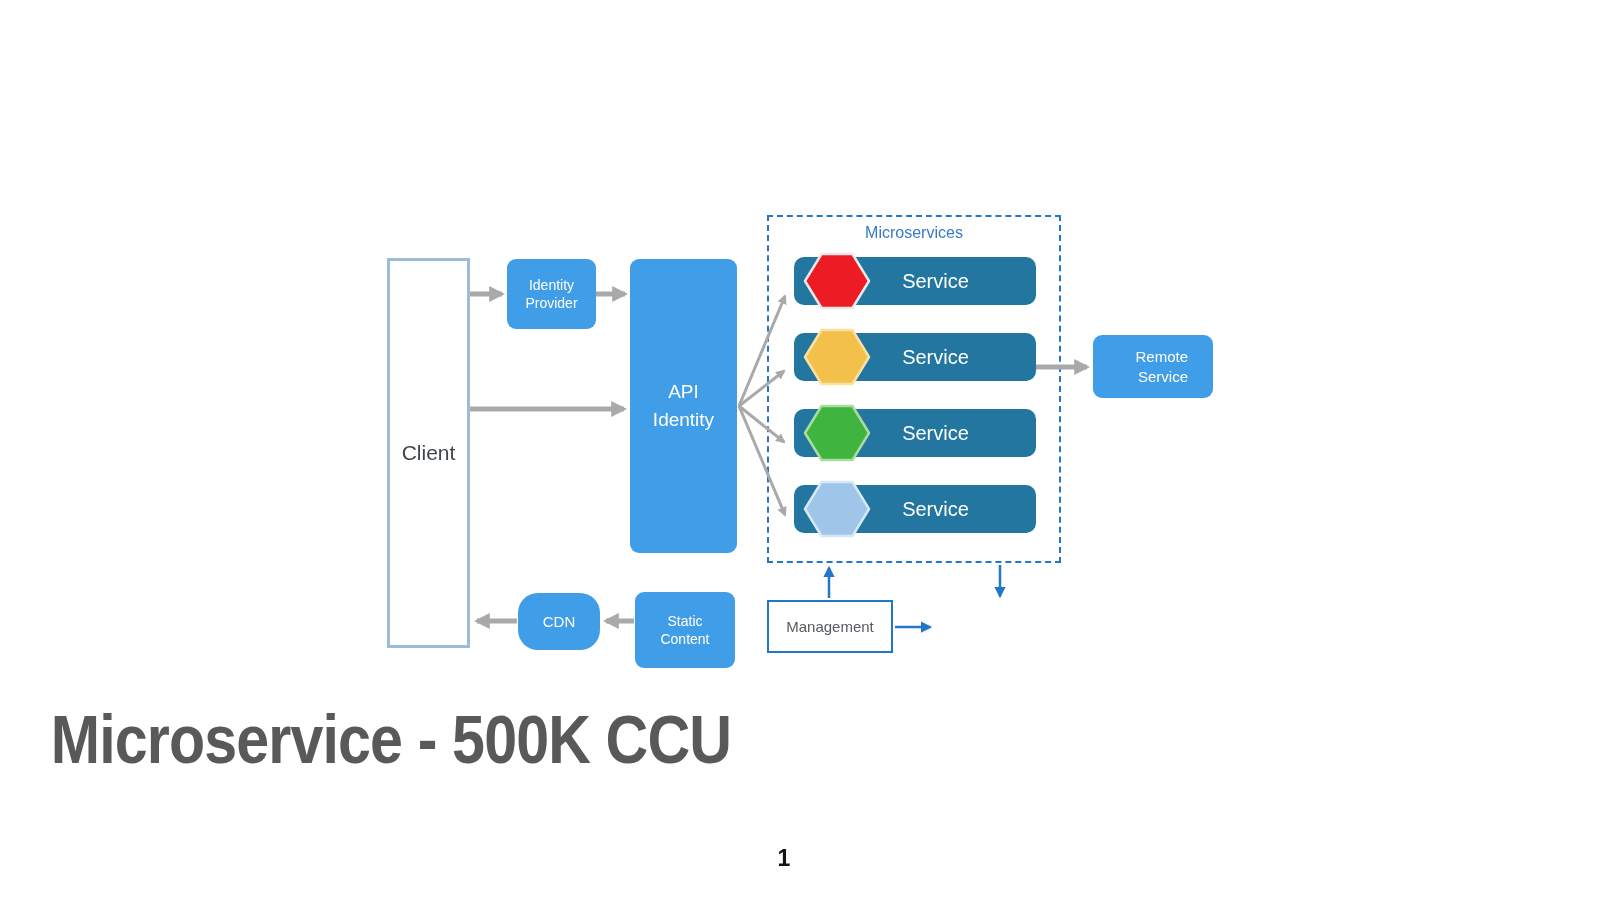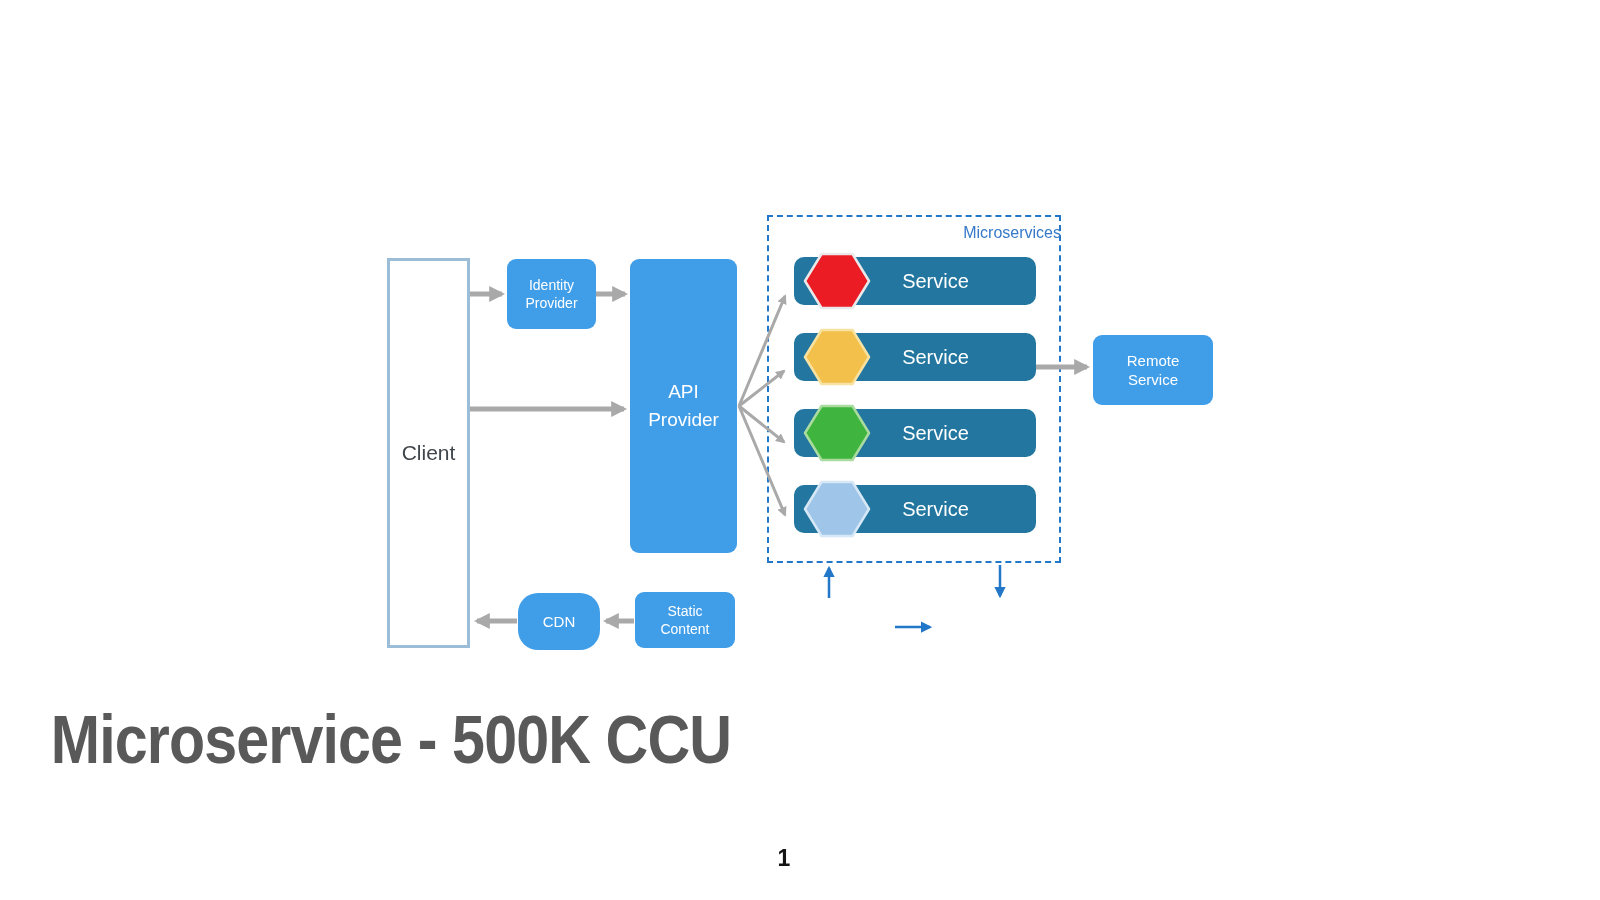--- a/index.html
+++ b/index.html
@@ -10,31 +10,31 @@
   .bluebox{background:var(--accent_blue);color:#ffffff;border-radius:9px;}
   .client{left:387px;top:258px;width:83px;height:390px;background:#fff;
           border:3px solid var(--client_border);border-radius:0;
           color:#3F454B;font-size:21px;}
   .identity{left:507px;top:259px;width:89px;height:70px;font-size:14px;line-height:1.3;}
   .gateway{left:630px;top:259px;width:107px;height:294px;font-size:19px;line-height:1.5;}
   .gateway .lbl{max-width:82px;}
   .identity .lbl{max-width:62px;}
   .msbox{position:absolute;left:767px;top:215px;width:294px;height:348px;
          border:2px dashed var(--diagram_blue);box-sizing:border-box;}
-  .mslabel{position:absolute;left:767px;top:224px;width:294px;text-align:right;
+  .mslabel{position:absolute;left:767px;top:224px;width:294px;text-align:center;
            color:var(--label_blue);font-size:16px;}
   .service{position:absolute;left:794px;width:242px;height:48px;background:var(--service_teal);
            border-radius:10px;display:flex;align-items:center;color:#fff;}
   .s1{top:257px;} .s2{top:333px;} .s3{top:409px;} .s4{top:485px;}
   .service .hex{margin-left:9px;flex:0 0 auto;display:block;}
   .service .lbl{flex:1;text-align:center;font-size:20px;padding-right:36px;}
-  .remote{left:1093px;top:335px;width:120px;height:70px;font-size:15px;line-height:1.3;}
+  .remote{left:1093px;top:335px;width:120px;height:63px;font-size:15px;line-height:1.3;text-align:right;}
   .remote .lbl{max-width:70px;}
   .cdn{left:518px;top:593px;width:82px;height:57px;font-size:15px;border-radius:20px;}
-  .static{left:635px;top:592px;width:100px;height:56px;font-size:14px;line-height:1.3;align-items:center;}
+  .static{left:635px;top:592px;width:100px;height:76px;font-size:14px;line-height:1.3;align-items:center;}
   .static .lbl{max-width:60px;}
   .whitebox{background:#fff;border:2px solid var(--diagram_blue);color:var(--node_text_gray);}
   .mgmt{left:767px;top:600px;width:126px;height:53px;font-size:15px;}
   .sd{left:937px;top:601px;width:126px;height:54px;font-size:15px;line-height:1.35;}
   .sd .lbl{max-width:80px;}
   .overlay{position:absolute;left:0;top:0;z-index:5;pointer-events:none;}
   .w5{stroke-width:5;} .w3{stroke-width:3;} .w25{stroke-width:2.5;}
   .title{position:absolute;left:0;top:700px;width:1570px;
          color:var(--title_gray);font-weight:bold;font-size:68px;}
   .title .txt{display:inline-block;transform:scaleX(0.87);letter-spacing:-1px;white-space:nowrap;}
@@ -51,21 +51,21 @@
 
   <div class="box client">
     <span class="lbl">Client</span>
   </div>
 
   <div class="box bluebox identity">
     <span class="lbl">Identity Provider</span>
   </div>
 
   <div class="box bluebox gateway">
-    <span class="lbl">API Provider</span>
+    <span class="lbl">API Identity</span>
   </div>
 
   <div class="service s1">
     <svg class="hex" width="68" height="58" viewBox="0 0 68 58">
       <polygon points="2,29 18.5,2 49.5,2 66,29 49.5,56 18.5,56" stroke-width="2.5" stroke-linejoin="round" fill="#EC1C24" stroke="#E9E9E9"></polygon>
     </svg>
     <span class="lbl">Service</span>
   </div>
   <div class="service s2">
     <svg class="hex" width="68" height="58" viewBox="0 0 68 58">
@@ -90,20 +90,23 @@
     <span class="lbl">Remote Service</span>
   </div>
 
   <div class="box bluebox cdn">
     <span class="lbl">CDN</span>
   </div>
   <div class="box bluebox static">
     <span class="lbl">Static Content</span>
   </div>
 
+  <div class="box whitebox mgmt">
+    <span class="lbl">Management</span>
+  </div>
 
   <svg class="overlay" width="1600" height="900" viewBox="0 0 1600 900">
     <defs>
       <marker id="mg" viewBox="0 0 10 10" refX="8" refY="5" markerWidth="3.2" markerHeight="3.2" orient="auto">
         <path d="M0,0 L10,5 L0,10 z" fill="#A9A9A9"></path>
       </marker>
       <marker id="mb" viewBox="0 0 10 10" refX="8" refY="5" markerWidth="4.5" markerHeight="4.5" orient="auto">
         <path d="M0,0 L10,5 L0,10 z" fill="#2377C8"></path>
       </marker>
     </defs>

